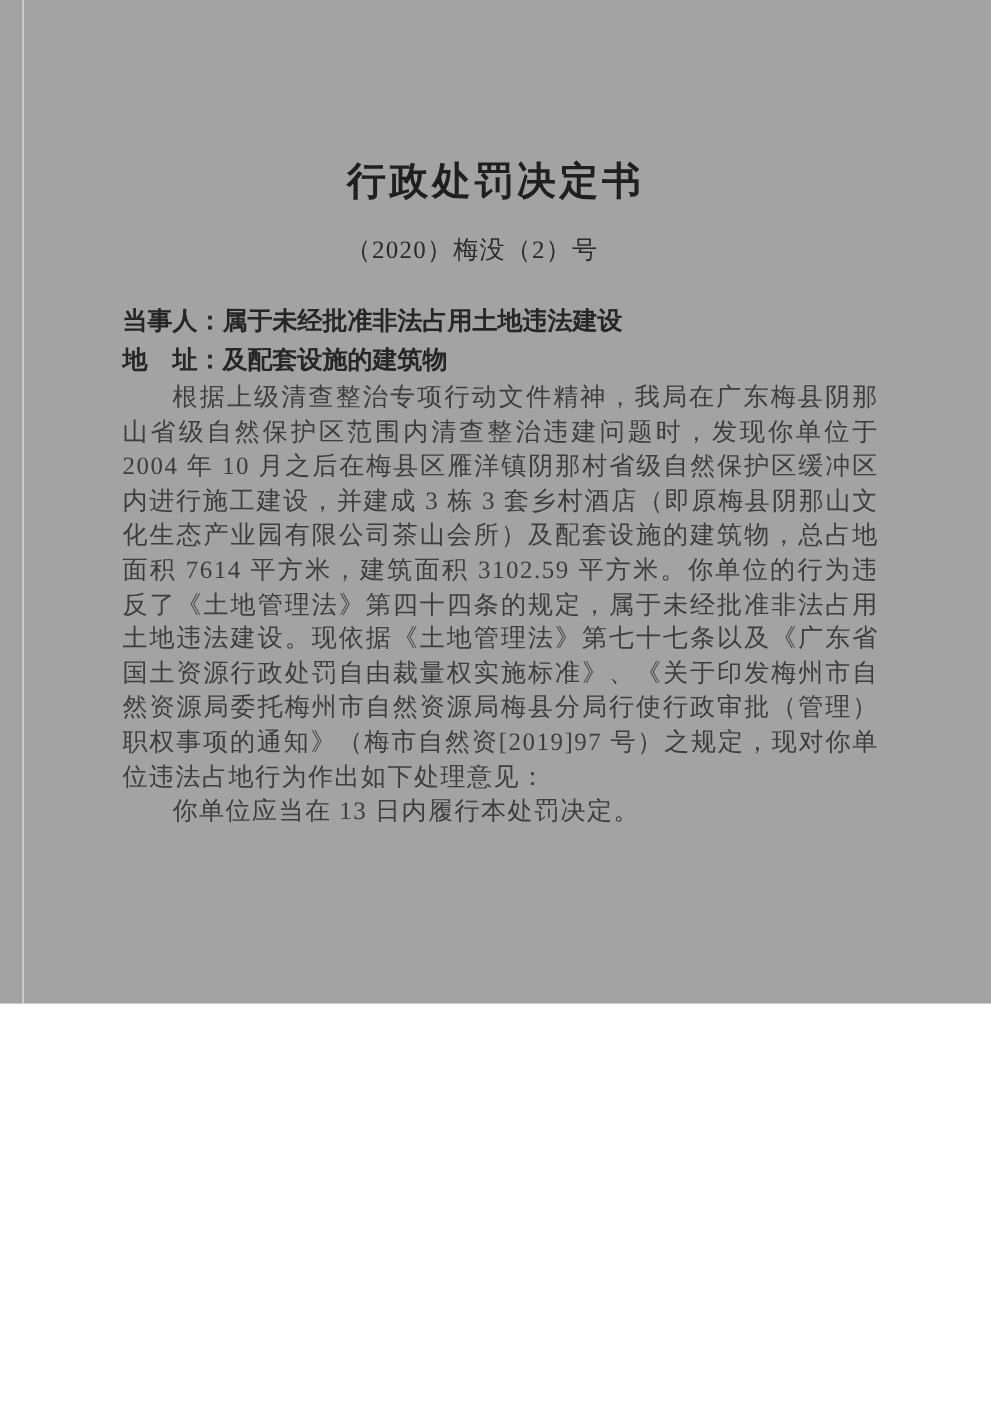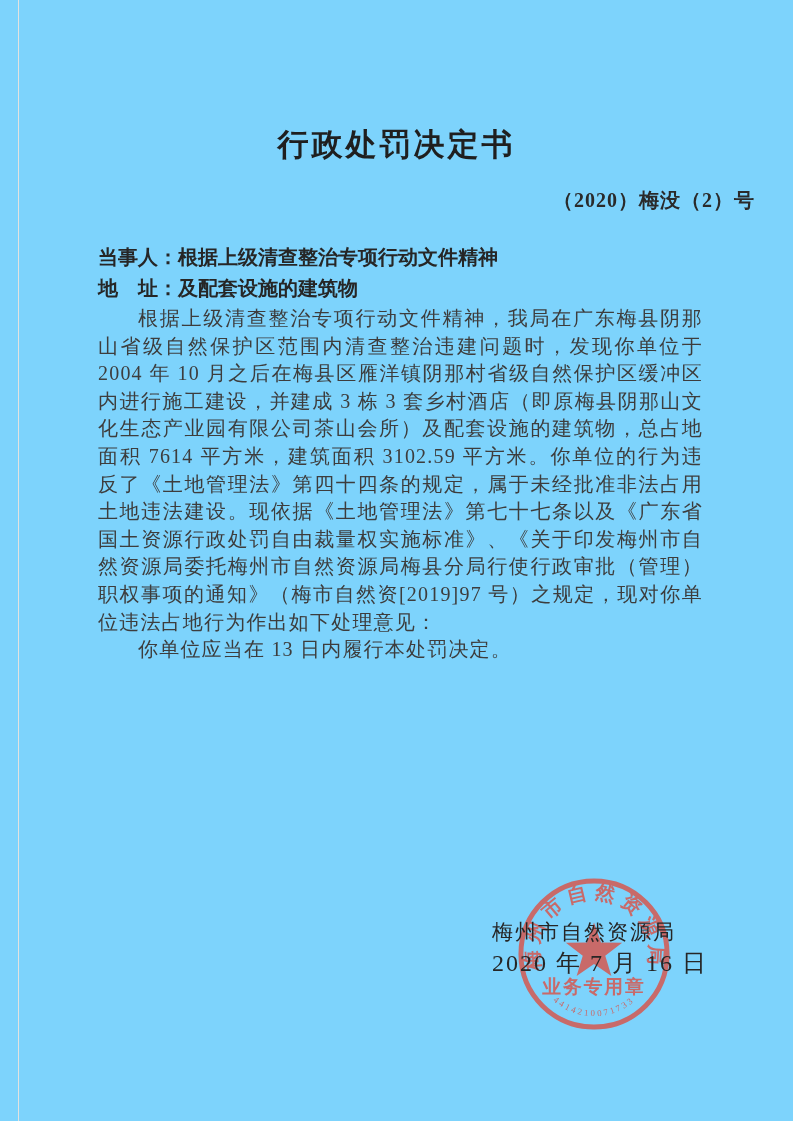--- a/index.html
+++ b/index.html
@@ -1,20 +1,20 @@
 <!DOCTYPE html>
 <html><head>
 <meta charset="utf-8">
 <style>
   html, body { margin: 0; padding: 0; background: #ffffff; }
   .sheet {
     position: relative;
     width: 793px;
-    height: 1121px;
-    background: #7dd3fc;
+    height: 803px;
+    background: #a3a3a3;
     font-family: "Liberation Serif", "DejaVu Serif", serif;
     color: #3a3a3a;
     overflow: hidden;
     box-sizing: border-box;
   }
   .scan-edge {
     position: absolute;
     left: 18px; top: 0;
     width: 1px; height: 100%;
     background: #e2e2e0;
@@ -25,23 +25,23 @@
     text-align: center;
     font-size: 31px;
     font-weight: bold;
     letter-spacing: 3px;
     color: #1f1f1f;
     line-height: 38px;
   }
   .doc-number {
     margin-top: 22px;
     padding-right: 38px;
-    text-align: right;
+    text-align: center;
     font-size: 20px;
-    font-weight: bold;
+    font-weight: normal;
     color: #2a2a2a;
     letter-spacing: 1px;
     line-height: 28px;
   }
   .meta {
     margin: 28px 90px 0 98px;
     font-family: "Liberation Sans", "DejaVu Sans", sans-serif;
     font-size: 20px;
     font-weight: bold;
     color: #262626;
@@ -94,21 +94,21 @@
 
 <div class="sheet">
 
   <div class="scan-edge"></div>
 
   <h1 class="doc-title">行政处罚决定书</h1>
 
   <div class="doc-number">（2020）梅没（2）号</div>
 
   <div class="meta">
-    <p>当事人：根据上级清查整治专项行动文件精神</p>
+    <p>当事人：属于未经批准非法占用土地违法建设</p>
     <p>地　址：及配套设施的建筑物</p>
   </div>
 
   <div class="body-text">
     <p>根据上级清查整治专项行动文件精神，我局在广东梅县阴那山省级自然保护区范围内清查整治违建问题时，发现你单位于 2004 年 10 月之后在梅县区雁洋镇阴那村省级自然保护区缓冲区内进行施工建设，并建成 3 栋 3 套乡村酒店（即原梅县阴那山文化生态产业园有限公司茶山会所）及配套设施的建筑物，总占地面积 7614 平方米，建筑面积 3102.59 平方米。你单位的行为违反了《土地管理法》第四十四条的规定，属于未经批准非法占用土地违法建设。现依据《土地管理法》第七十七条以及《广东省国土资源行政处罚自由裁量权实施标准》、《关于印发梅州市自然资源局委托梅州市自然资源局梅县分局行使行政审批（管理）职权事项的通知》（梅市自然资[2019]97 号）之规定，现对你单位违法占地行为作出如下处理意见：</p>
     <p>你单位应当在 13 日内履行本处罚决定。</p>
   </div>
 
   <svg class="stamp" viewBox="0 0 160 160" xmlns="http://www.w3.org/2000/svg">
     <defs>

